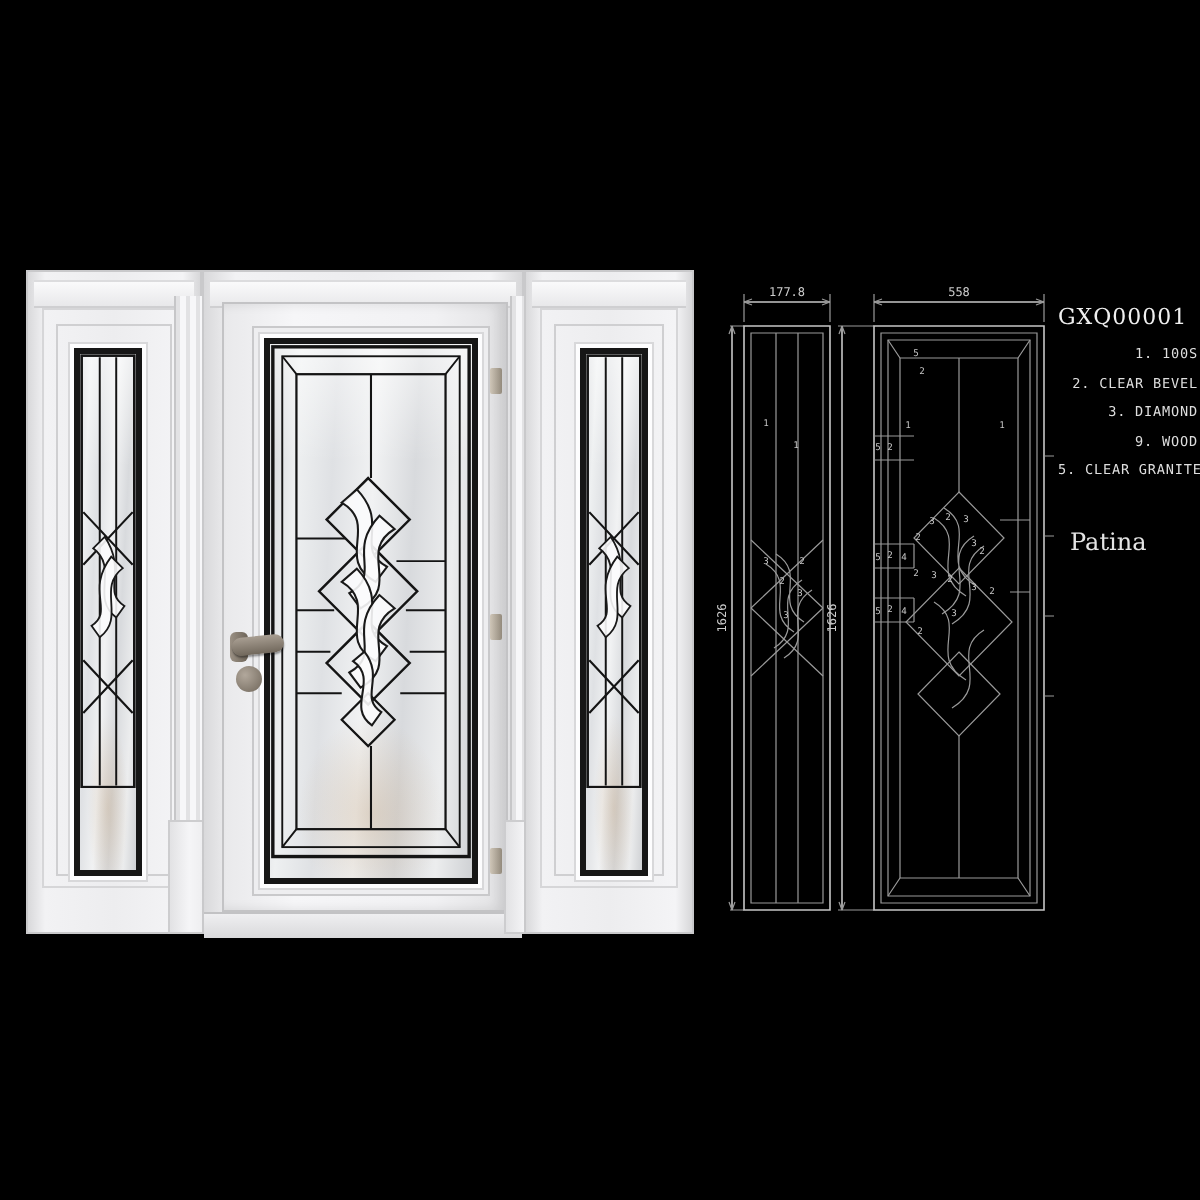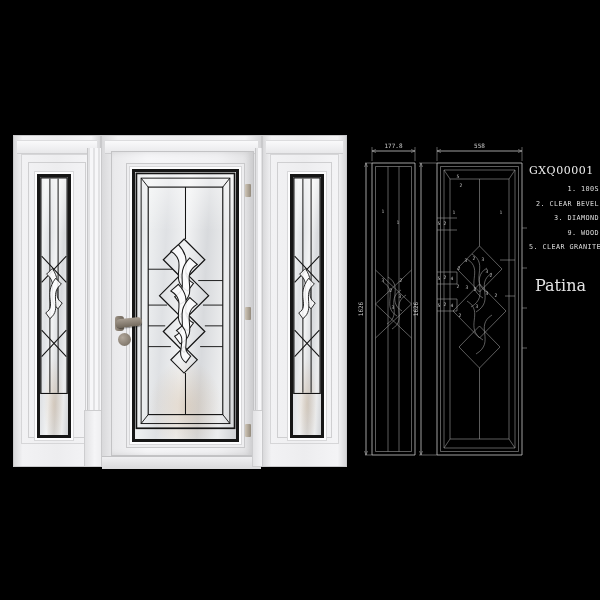--- a/index.html
+++ b/index.html
@@ -46,25 +46,25 @@
   .lead{stroke:#141414;fill:none;}
   .ribbon{fill:#fbfbfc;stroke:#191919;stroke-width:1.1;fill-opacity:0.9;}
   
   .drawings{position:absolute;left:355px;top:138px;}
   .drawings *{vector-effect:non-scaling-stroke;}
   .dline{stroke:var(--line);stroke-width:0.8;fill:none;}
   .dthin{stroke:#9a9a9a;stroke-width:0.6;fill:none;}
   .dtext{fill:#cccccc;font-family:"DejaVu Sans Mono",monospace;font-size:6px;}
   .dnum{fill:#c4c4c4;font-family:"DejaVu Sans Mono",monospace;font-size:4.6px;text-anchor:middle;}
   
-  .legend{position:absolute;left:529px;top:164px;width:70px;color:#e6e6e6;}
+  .legend{position:absolute;left:529px;top:152px;width:70px;color:#e6e6e6;}
   .legend-code{font-family:"DejaVu Serif",serif;font-size:11px;letter-spacing:0.5px;color:#efefef;}
   .legend-item{font-family:"DejaVu Sans Mono",monospace;font-size:6.8px;letter-spacing:0.4px;
      color:#dedede;margin-top:6.5px;white-space:nowrap;}
-  .legend-finish{font-family:"DejaVu Serif",serif;font-size:16px;color:#e4e4e4;
+  .legend-finish{font-family:"DejaVu Serif",serif;font-size:12px;color:#e4e4e4;
      margin-top:25px;margin-left:6px;}
 </style>
 </head>
 <body>
 
 <div class="scene">
 
   <div style="position:absolute;left:0;top:0;width:360px;height:600px;">
 
     <div class="unit" style="left:13px;top:135px;width:88px;height:332px;">

